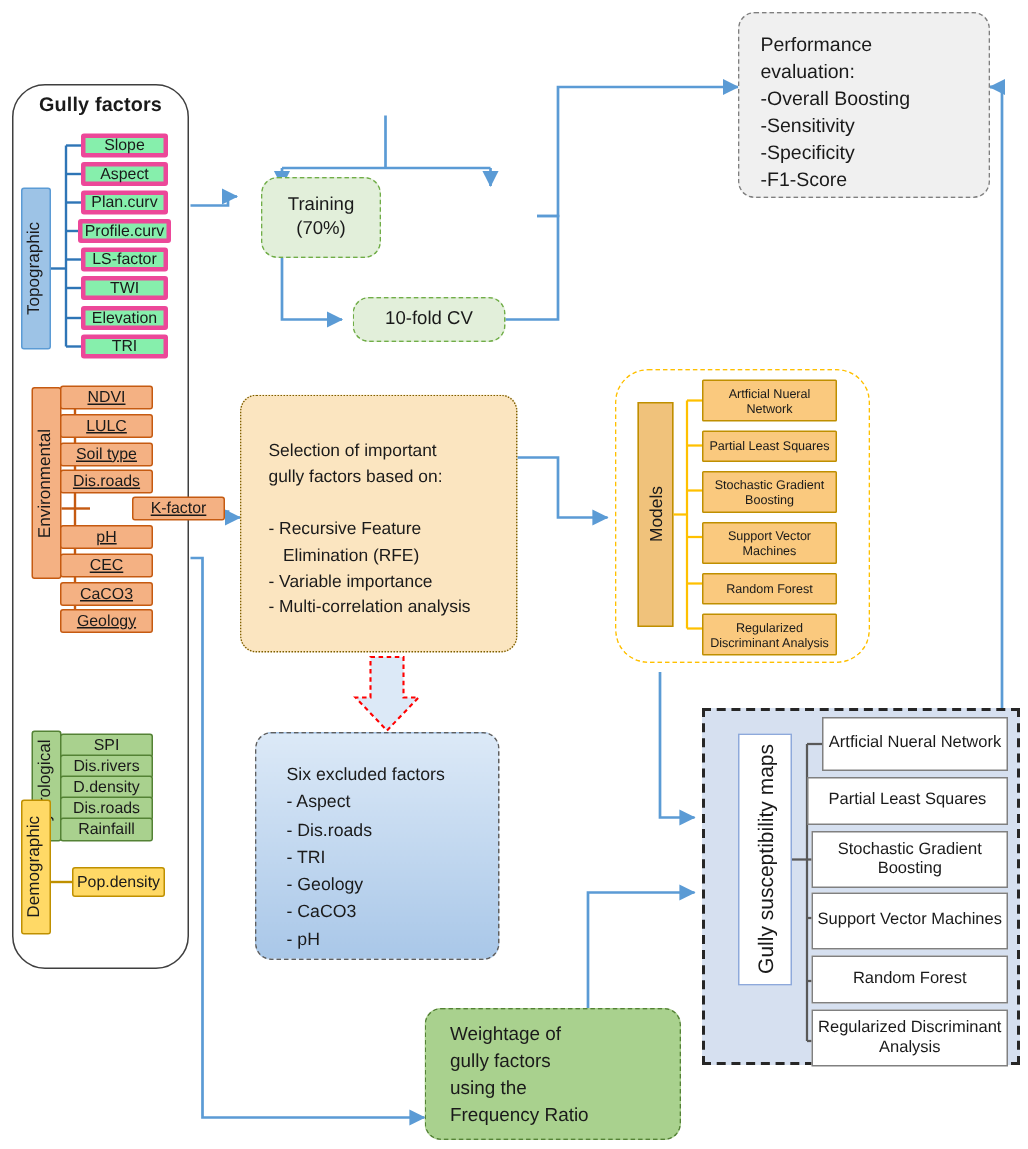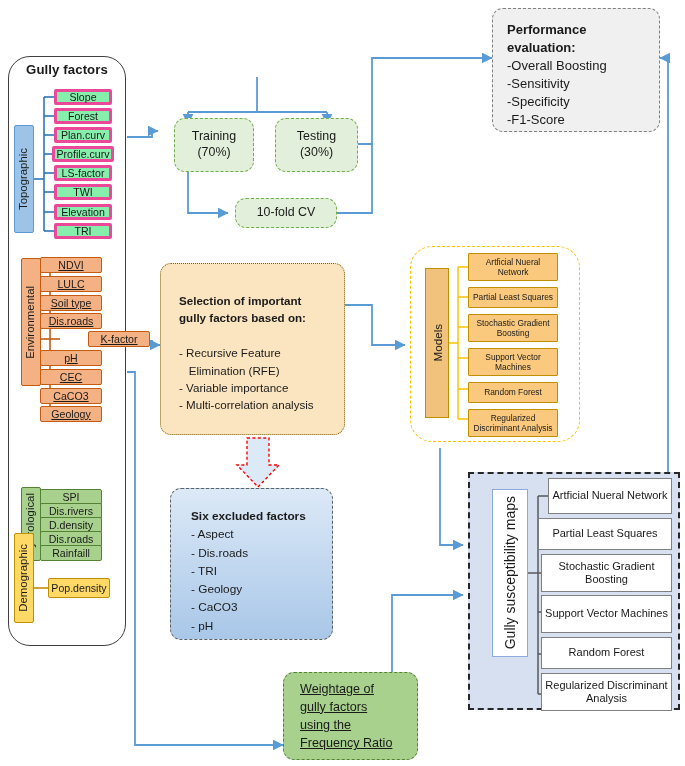--- a/index.html
+++ b/index.html
@@ -54,21 +54,21 @@
   .flowbox{border-radius:11px;display:flex;align-items:center;justify-content:center;
     text-align:center;font-size:12.4px;line-height:1.28;padding:4px;}
   .green-dash{background:#E2EFDA;border:1.4px dashed #70AD47;}
   .grey-dash{background:#F0F0F0;border:1.4px dashed #7F7F7F;}
   .tan-dash{background:#FBE5C0;border:1.4px dotted #7F6000;}
   .blue-dash{background:linear-gradient(180deg,#DCE9F7 0%,#A9C7E8 100%);
     border:1.4px dashed #5f5f5f;}
   .green-solidish{background:#A9D18E;border:1.4px dashed #548235;}
 
   .lh-left{display:block;text-align:left;width:100%;}
-  .lh-left b{font-weight:bold;}
+  .lh-left b{font-weight:normal;}
 
   
   .models-capsule{left:410px;top:246px;width:170px;height:196px;
     border:1.6px dashed #FFC000;border-radius:22px;background:#ffffff;}
   .models-bar{left:425px;top:268px;width:24px;height:150px;
     background:#F0C27B;border:1px solid #BF8F00;
     display:flex;align-items:center;justify-content:center;}
   .models-bar span{writing-mode:vertical-rl;transform:rotate(180deg);
     font-size:11.6px;white-space:nowrap;}
   .model-chip{background:#FAC97E;border:1px solid #BF8F00;border-radius:1px;
@@ -191,21 +191,21 @@
           <path d="M50,551 L60,551"></path>
       </g>
 
       <g stroke="#BF9000">
         <path d="M34,588 L48,588"></path>
       </g>
     </g>
   </svg>
 
   <div class="abs chip chip-blue" style="left:54px;top:89px;width:58px;height:16px;">Slope</div>
-  <div class="abs chip chip-blue" style="left:54px;top:108px;width:58px;height:16px;">Forest</div>
+  <div class="abs chip chip-blue" style="left:54px;top:108px;width:58px;height:16px;">Aspect</div>
   <div class="abs chip chip-blue" style="left:54px;top:127px;width:58px;height:16px;">Plan.curv</div>
   <div class="abs chip chip-blue" style="left:52px;top:146px;width:62px;height:16px;">Profile.curv</div>
   <div class="abs chip chip-blue" style="left:54px;top:165px;width:58px;height:16px;">LS-factor</div>
   <div class="abs chip chip-blue" style="left:54px;top:184px;width:58px;height:16px;">TWI</div>
   <div class="abs chip chip-blue" style="left:54px;top:204px;width:58px;height:16px;">Elevation</div>
   <div class="abs chip chip-blue" style="left:54px;top:223px;width:58px;height:16px;">TRI</div>
 
   <div class="abs chip chip-orange" style="left:40px;top:257px;width:62px;height:16px;">NDVI</div>
   <div class="abs chip chip-orange" style="left:40px;top:276px;width:62px;height:16px;">LULC</div>
   <div class="abs chip chip-orange" style="left:40px;top:295px;width:62px;height:16px;">Soil type</div>
@@ -220,21 +220,20 @@
   <div class="abs chip chip-green" style="left:40px;top:503px;width:62px;height:16px;">Dis.rivers</div>
   <div class="abs chip chip-green" style="left:40px;top:517px;width:62px;height:16px;">D.density</div>
   <div class="abs chip chip-green" style="left:40px;top:531px;width:62px;height:16px;">Dis.roads</div>
   <div class="abs chip chip-green" style="left:40px;top:545px;width:62px;height:16px;">Rainfaill</div>
 
   <div class="abs chip chip-yellow" style="left:48px;top:578px;width:62px;height:20px;">Pop.density</div>
 
 
   <div class="abs flowbox green-dash" style="left:174px;top:118px;width:80px;height:54px;">Training (70%)</div>
 
-  <div class="abs flowbox green-dash" style="left:275px;top:118px;width:83px;height:54px;">Testing (30%)</div>
 
   <div class="abs flowbox green-dash" style="left:235px;top:198px;width:102px;height:30px;">10-fold CV</div>
 
   <div class="abs flowbox grey-dash" style="left:492px;top:8px;width:168px;height:124px;
        align-items:flex-start;justify-content:flex-start;padding:12px 14px;">
     <span class="lh-left" style="font-size:13px;line-height:1.38;">
       <b>Performance evaluation:</b><br>
       <span>-Overall Boosting</span><br>
       <span>-Sensitivity</span><br>
       <span>-Specificity</span><br>
@@ -306,22 +305,22 @@
         <path d="M538,694 L548,694"></path>
     </g>
   </svg>
   <div class="abs map-chip" style="left:548px;top:478px;width:124px;height:36px;">Artficial Nueral Network</div>
   <div class="abs map-chip" style="left:538px;top:518px;width:134px;height:32px;">Partial Least Squares</div>
   <div class="abs map-chip" style="left:541px;top:554px;width:131px;height:38px;">Stochastic Gradient Boosting</div>
   <div class="abs map-chip" style="left:541px;top:595px;width:131px;height:38px;">Support Vector Machines</div>
   <div class="abs map-chip" style="left:541px;top:637px;width:131px;height:32px;">Random Forest</div>
   <div class="abs map-chip" style="left:541px;top:673px;width:131px;height:38px;">Regularized Discriminant Analysis</div>
 
-  <div class="abs flowbox green-solidish" style="left:283px;top:672px;width:135px;height:88px;
-       align-items:center;justify-content:flex-start;padding:6px 16px;text-decoration:underline;">
+  <div class="abs flowbox green-solidish" style="left:283px;top:672px;width:171px;height:88px;
+       align-items:center;justify-content:flex-start;padding:6px 16px;">
     <span class="lh-left" style="font-size:12.6px;line-height:1.45;">
       <span>Weightage of</span><br>
       <span>gully factors</span><br>
       <span>using the</span><br>
       <span>Frequency Ratio</span>
     </span>
   </div>
 
 </div>
 

